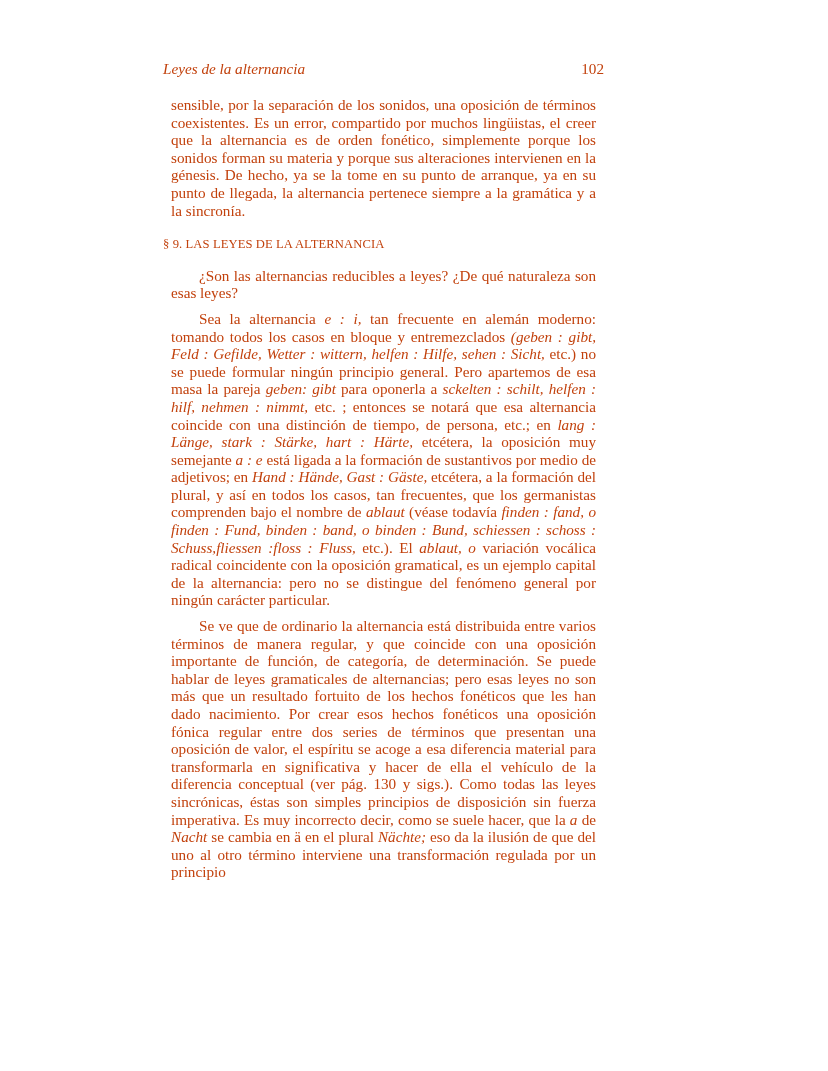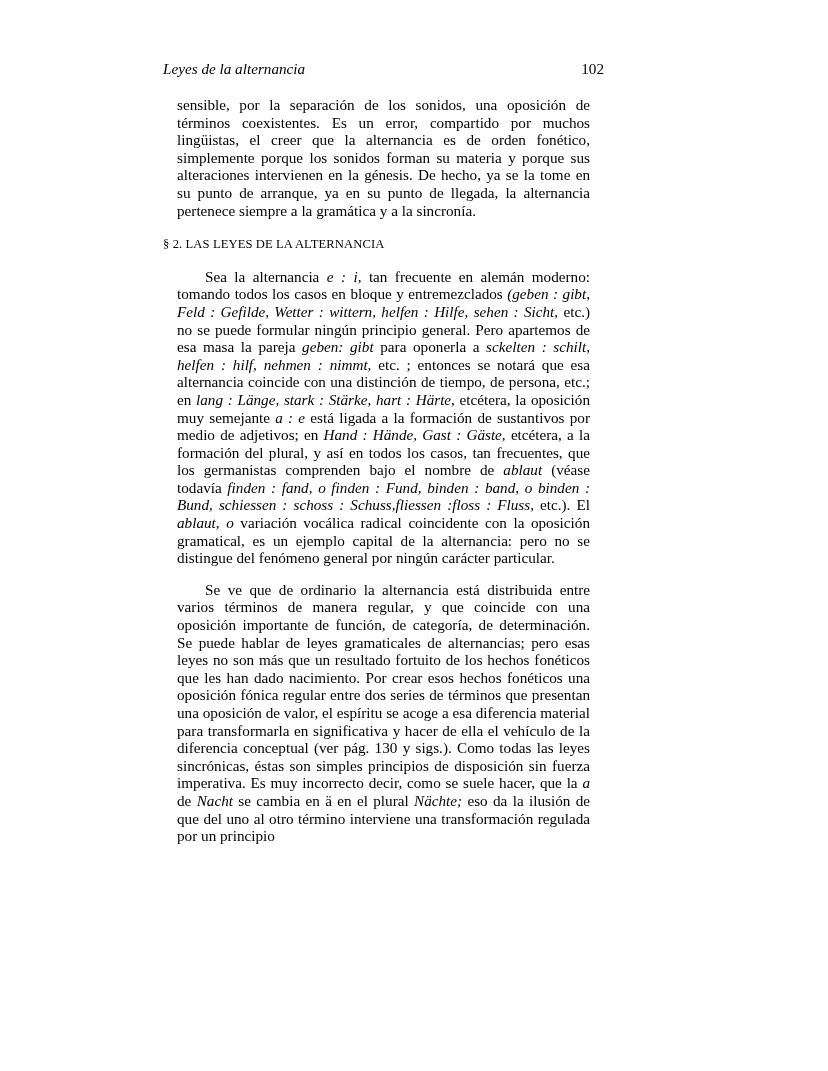--- a/index.html
+++ b/index.html
@@ -1,43 +1,44 @@
 <!DOCTYPE html>
 <html><head>
 <meta charset="utf-8">
 <style>
   html, body { margin: 0; padding: 0; background: #ffffff; }
   body { width: 828px; height: 1071px; position: relative; overflow: hidden; }
   .page {
     position: absolute; left: 163px; top: 60px; width: 441px;
     font-family: "Liberation Serif", "DejaVu Serif", serif;
-    color: #000000; font-size: 15.2px; line-height: 17.6px;
+    color: #c2410c; font-size: 15.2px; line-height: 17.6px;
   }
   .running-head {
     display: flex; justify-content: space-between; align-items: baseline;
     height: 22px; margin-bottom: 14px; font-size: 15.2px;
   }
   .running-head .title { font-style: italic; }
-  .para { text-align: justify; margin: 14px; hyphens: manual; }
+  .para { text-align: justify; margin: 8px; hyphens: manual; }
   .indent { text-indent: 28px; }
   .section-head {
     font-size: 12.6px; margin: 17px 0 13px 0; letter-spacing: 0.1px;
   }
   i { }
 </style>
 </head>
 <body>
 
 <div class="page">
   <div class="running-head">
     <span class="title">Leyes de la alternancia</span>
     <span class="pagenum">102</span>
   </div>
 
   <p class="para">sensible, por la separación de los sonidos, una oposición de términos coexistentes. Es un error, compartido por muchos lingüistas, el creer que la alternancia es de orden fonético, simplemente porque los sonidos for­man su materia y porque sus alteraciones intervienen en la génesis. De hecho, ya se la tome en su punto de arranque, ya en su punto de llegada, la alternancia pertenece siempre a la gramática y a la sincronía.</p>
 
-  <div class="section-head">§ 2. LAS LEYES DE LA ALTERNANCIA</div>
+  <div class="section-head">§ 9. LAS LEYES DE LA ALTERNANCIA</div>
 
+  <p class="para indent">¿Son las alternancias reducibles a leyes? ¿De qué naturaleza son esas leyes?</p>
 
   <p class="para indent"><span>Sea la alternancia </span><i>e : i,</i><span> tan frecuente en alemán moderno: tomando todos los casos en bloque y entremezclados </span><i>(geben : gibt, Feld : Gefilde, Wetter : wittern, helfen : Hilfe, sehen : Sicht,</i><span> etc.) no se puede formular ningún principio general. Pero apartemos de esa masa la pareja </span><i>geben: gibt</i><span> para oponerla a </span><i>sckelten : schilt, helfen : hilf, nehmen : nimmt,</i><span> etc. ; entonces se notará que esa alternancia coincide con una distinción de tiempo, de persona, etc.; en </span><i>lang : Länge, stark : Stärke, hart : Härte,</i><span> etcétera, la oposición muy semejante </span><i>a : e</i><span> está ligada a la formación de sustantivos por medio de adjetivos; en </span><i>Hand : Hände, Gast : Gäste,</i><span> etcé­tera, a la formación del plural, y así en todos los casos, tan frecuentes, que los germanistas comprenden bajo el nombre de </span><i>ablaut</i><span> (véase todavía </span><i>fin­den : fand, o finden : Fund, binden : band, o binden : Bund, schiessen : schoss : Schuss,fliessen :floss : Fluss,</i><span> etc.). El </span><i>ablaut, o</i><span> variación vocá­lica radical coincidente con la oposición gramatical, es un ejemplo capital de la alternancia: pero no se distingue del fenómeno general por ningún carácter particular.</span></p>
 
   <p class="para indent"><span>Se ve que de ordinario la alternancia está distribuida entre varios términos de manera regular, y que coincide con una oposición importante de función, de categoría, de determinación. Se puede hablar de leyes gra­maticales de alternancias; pero esas leyes no son más que un resultado fortuito de los hechos fonéticos que les han dado nacimiento. Por crear esos hechos fonéticos una oposición fónica regular entre dos series de tér­minos que presentan una oposición de valor, el espíritu se acoge a esa diferencia material para transformarla en significativa y hacer de ella el vehículo de la diferencia conceptual (ver pág. 130 y sigs.). Como todas las leyes sincrónicas, éstas son simples principios de disposición sin fuerza imperativa. Es muy incorrecto decir, como se suele hacer, que la </span><i>a</i><span> de </span><i>Nacht</i><span> se cambia en ä en el plural </span><i>Nächte;</i><span> eso da la ilusión de que del uno al otro término interviene una transformación regulada por un principio</span></p>
 </div>
 
 </body></html>

